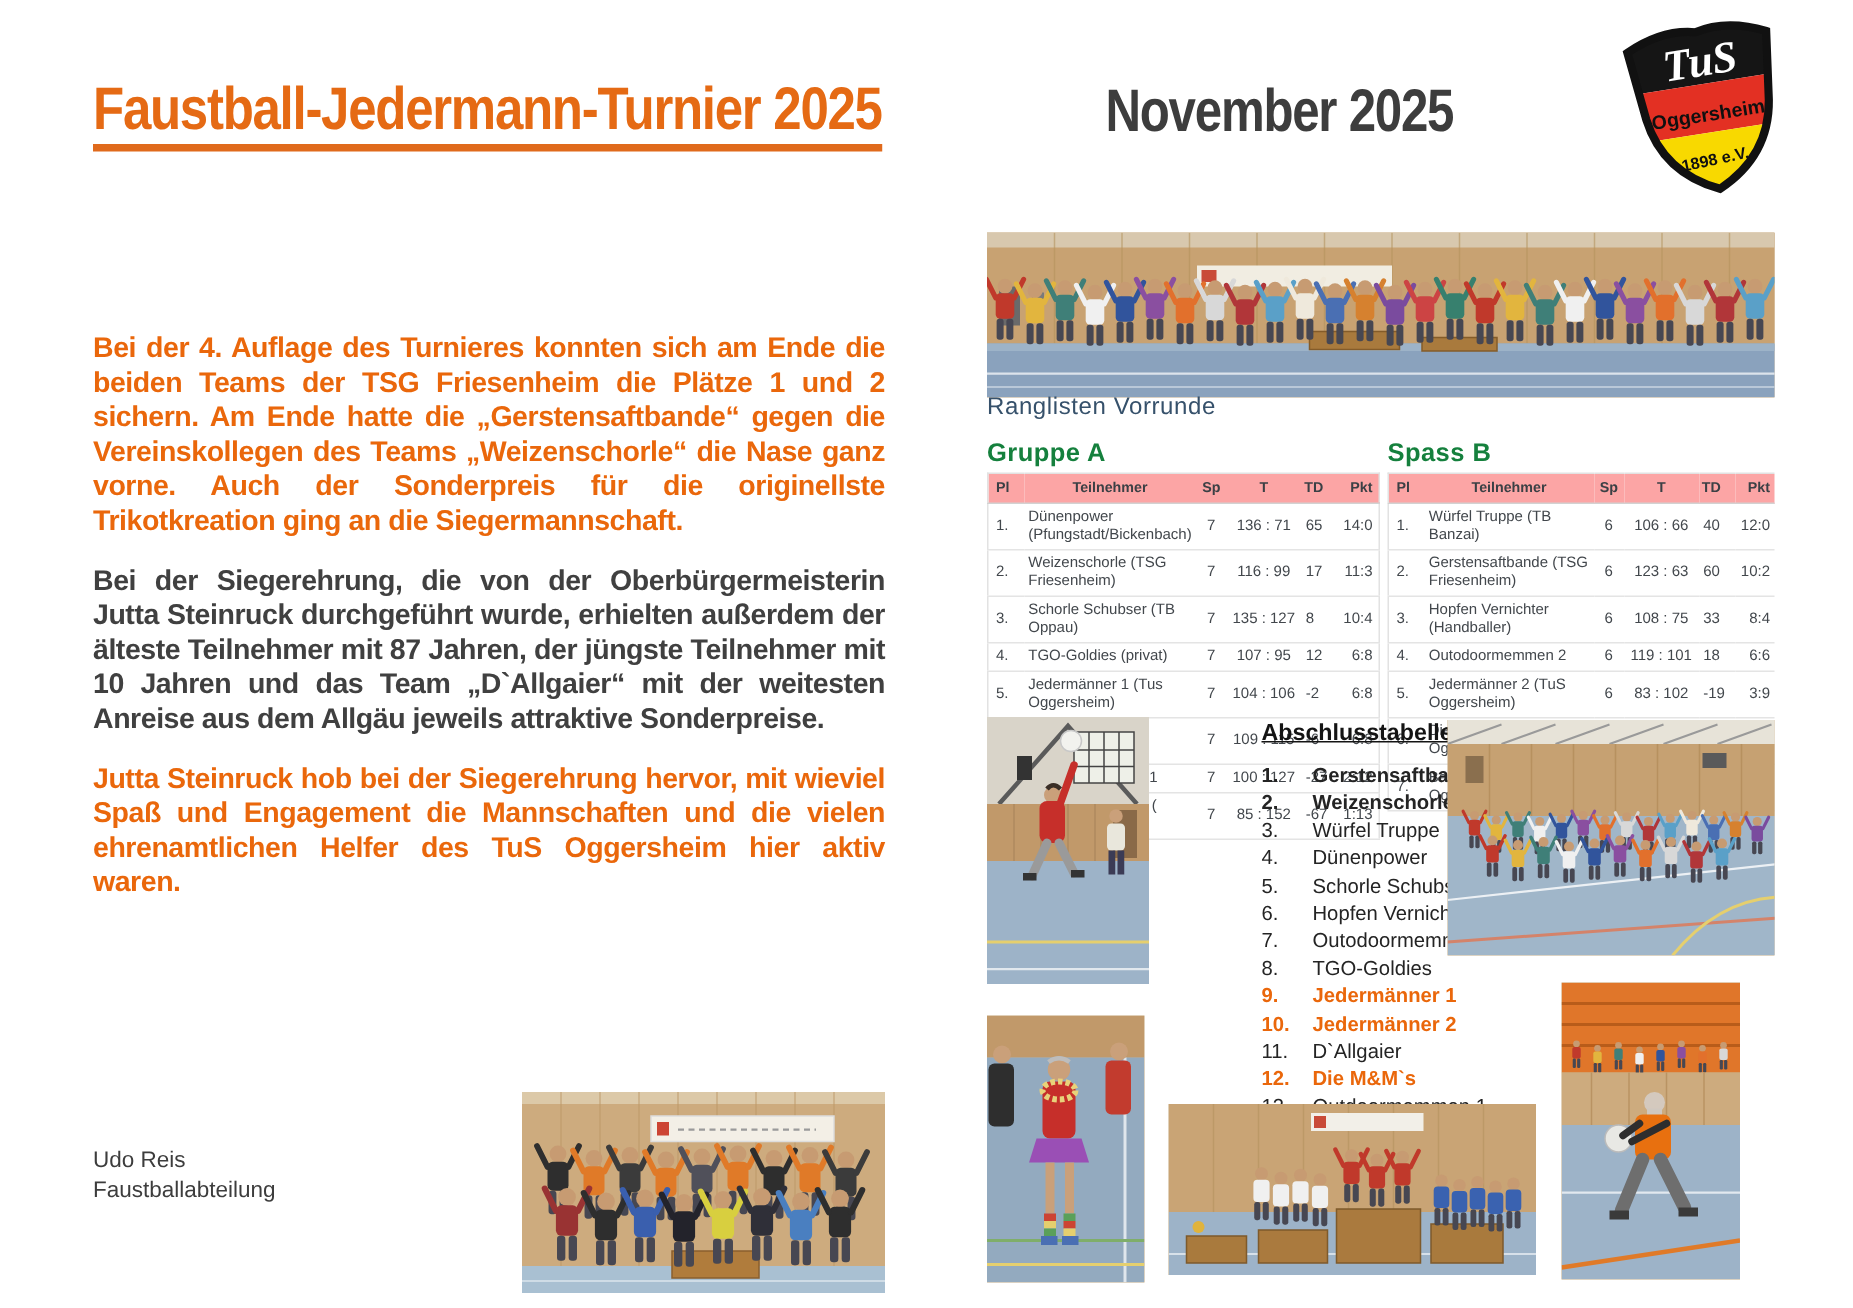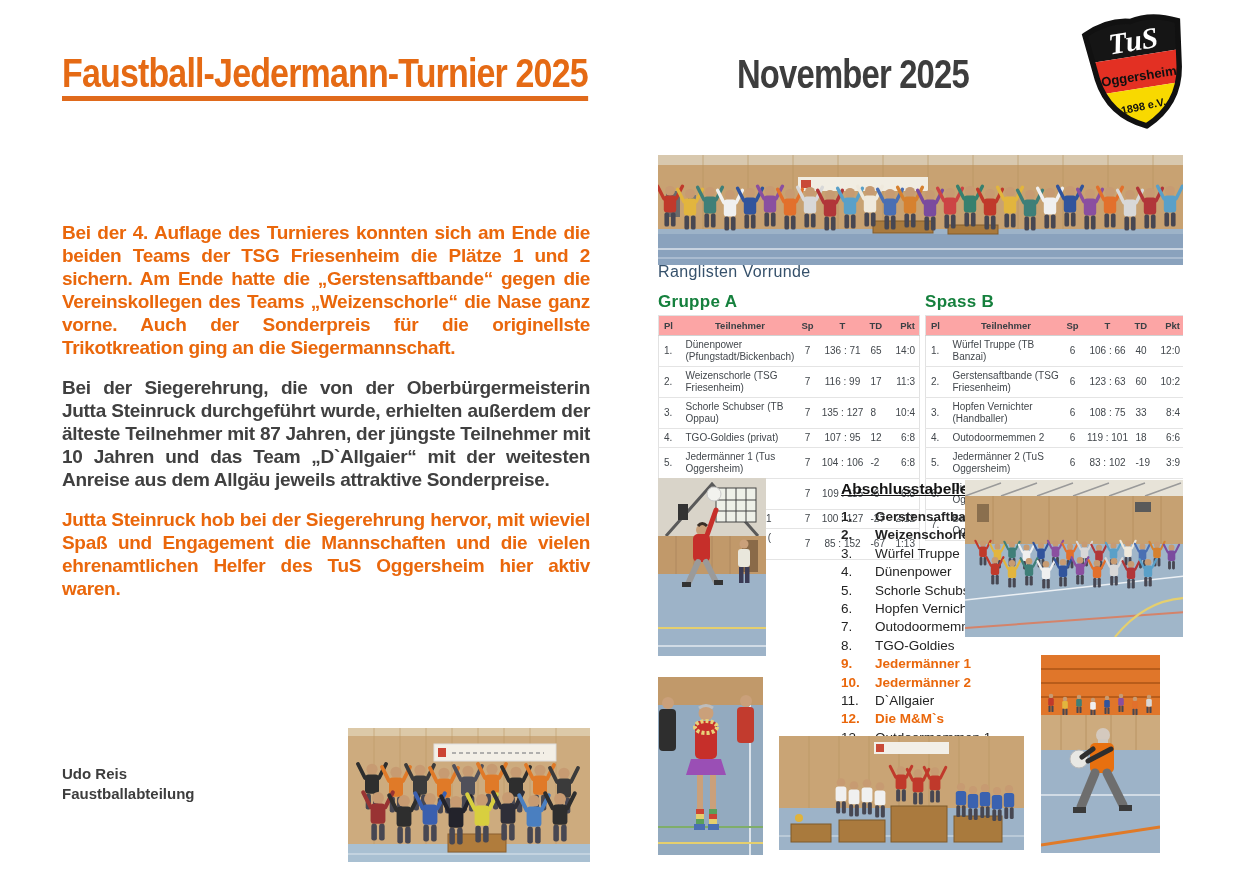--- a/index.html
+++ b/index.html
@@ -21,21 +21,21 @@
 
   .subtitle{position:absolute;left:62px;top:128px;font-size:25px;font-weight:bold;color:#404040;
             line-height:1.32;letter-spacing:-.3px}
   .subtitle .indent{padding-left:88px}
 
   #paragraphs{position:absolute;left:62px;top:221px;width:528px}
   .para{font-size:19px;font-weight:bold;line-height:23px;text-align:justify;letter-spacing:-.3px;margin-bottom:17px}
   .para.orange{color:#ea670b}
   .para.dark{color:#404040}
 
-  .signature{position:absolute;left:62px;top:764px;font-size:15px;font-weight:bold;color:#3d3d3d;line-height:1.3}
+  .signature{position:absolute;left:62px;top:764px;font-size:15px;font-weight:normal;color:#3d3d3d;line-height:1.3}
 
   .rank-head{position:absolute;left:658px;top:263px;font-size:16px;color:#36516b;letter-spacing:.4px}
   .group-label{position:absolute;font-size:17px;color:#15803d;letter-spacing:.3px}
   #labelA{left:658px;top:292px}
   #labelB{left:925px;top:292px}
 
   .rank-table{position:absolute;border-collapse:collapse;font-size:10px;color:#42474c;background:#fff;
               border:1px solid #e2e2e2;table-layout:fixed}
   #tableA{left:658px;top:315px;width:262px}
   #tableB{left:925px;top:315px;width:260px}

